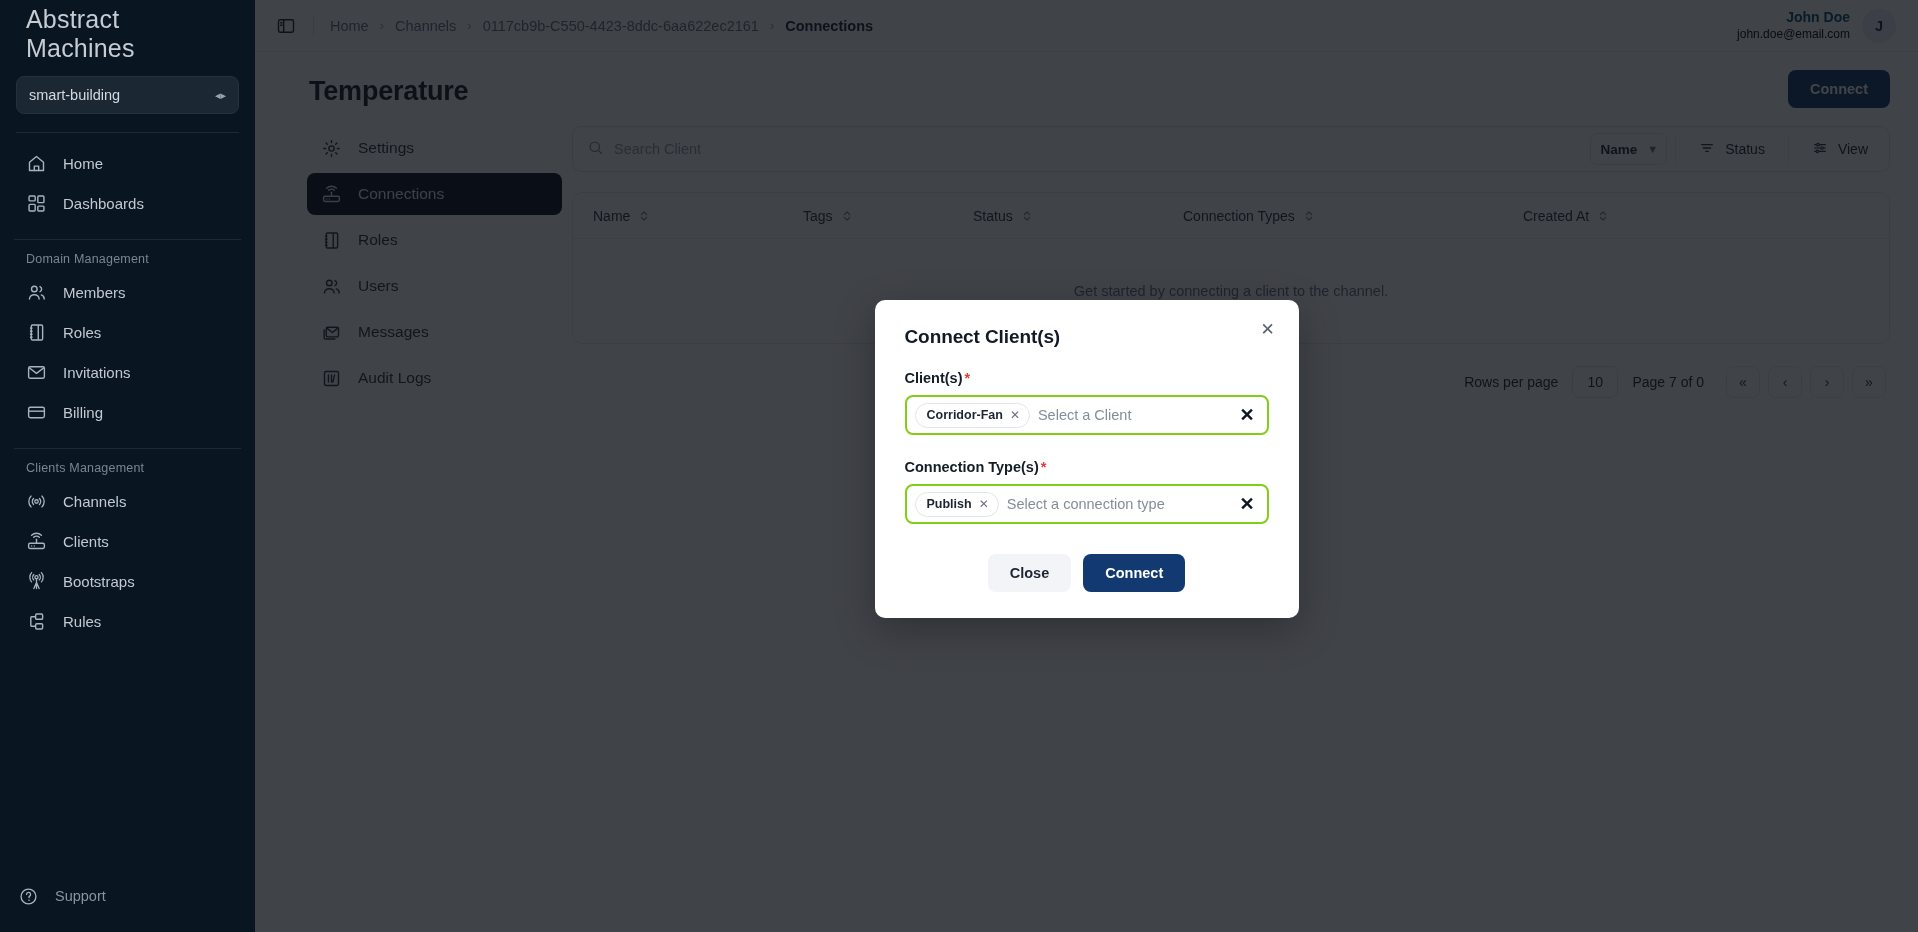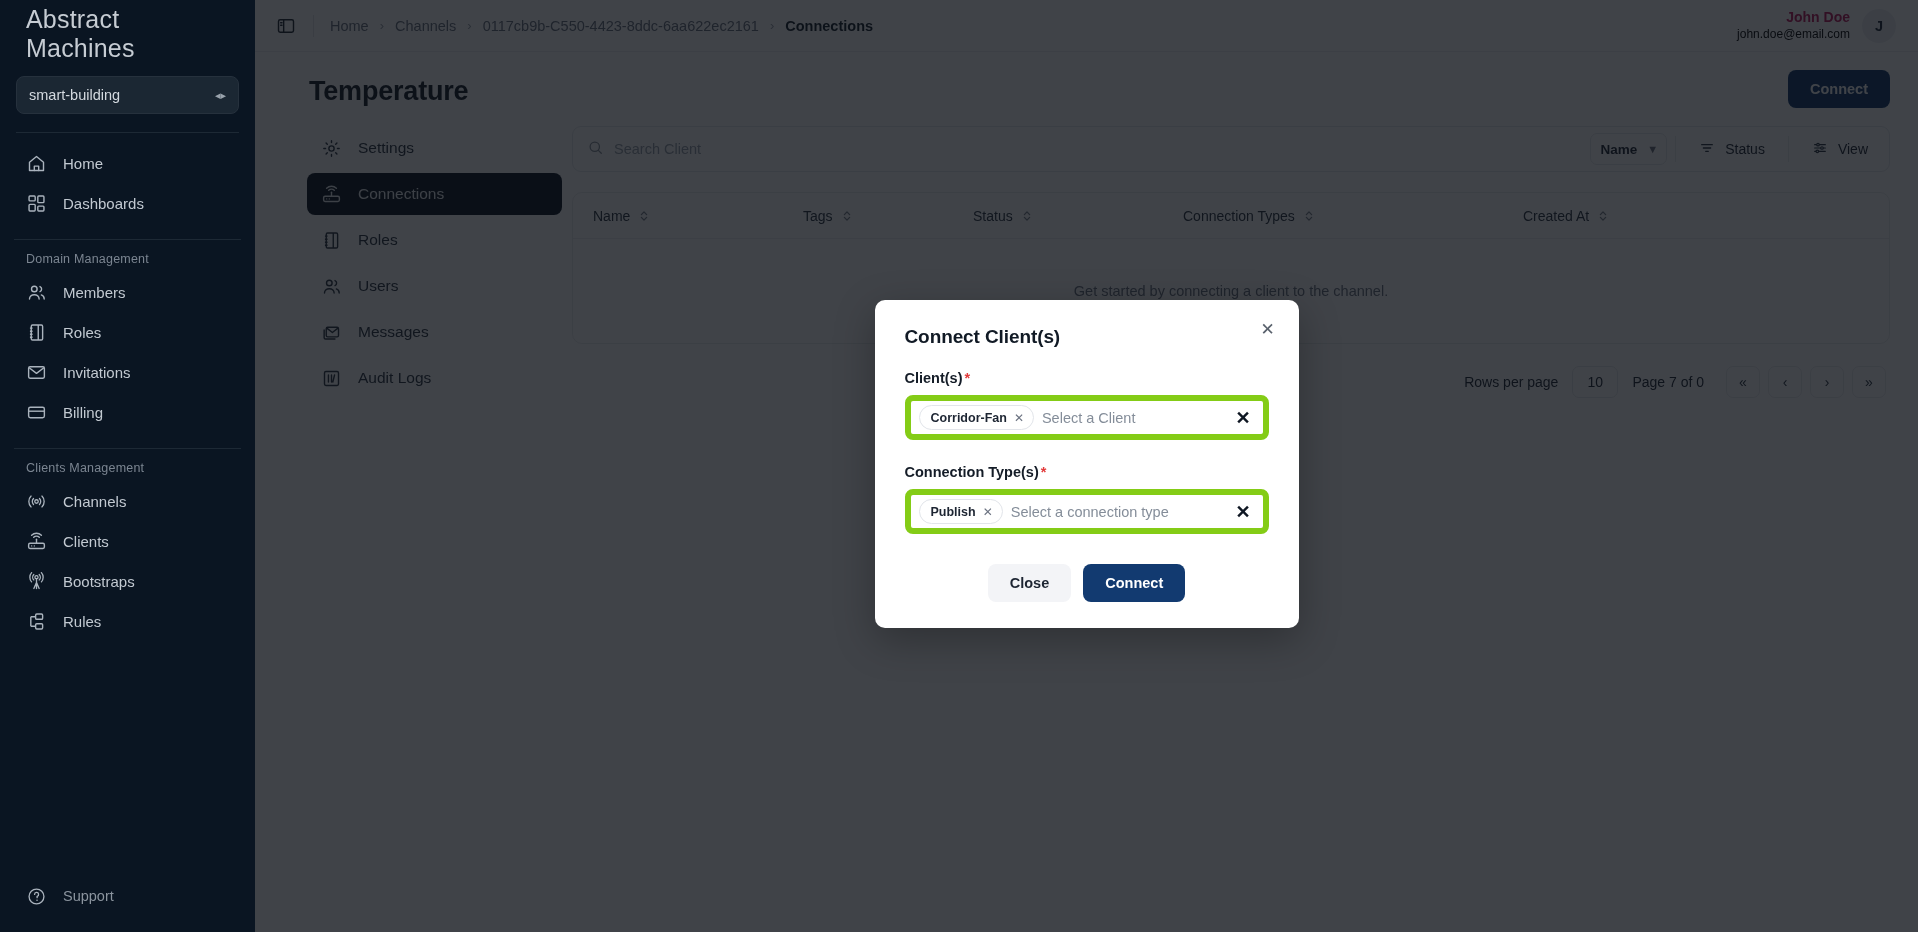--- a/index.html
+++ b/index.html
@@ -39,21 +39,21 @@
     letter-spacing: .2px;
   }
   .nav-item {
     display: flex; align-items: center; gap: 16px;
     height: 40px; padding: 0 14px; border-radius: 8px;
     font-size: 15px; color: #c2c9d1; cursor: pointer;
   }
   .nav-item .ico { width: 21px; height: 21px; flex: 0 0 21px; display: block; color: #aab3bd; }
   .nav-item .ico svg { width: 21px; height: 21px; display: block; }
   .support {
-    position: absolute; bottom: 16px; left: 12px; right: 12px;
+    position: absolute; bottom: 16px; left: 4px; right: 12px;
   }
   .support .nav-item { color: #8b949e; font-size: 14.5px; }
 
   
   .main {
     flex: 1; height: 932px; background: #ffffff;
     display: flex; flex-direction: column; position: relative;
   }
   .topbar {
     height: 52px; flex: 0 0 52px; display: flex; align-items: center;
@@ -61,21 +61,21 @@
     background: #fff;
   }
   .panel-toggle { width: 26px; height: 26px; display:flex; align-items:center; justify-content:center; cursor: pointer; color:#1c2430;}
   .tb-sep { width: 1px; height: 22px; background: #e2e4e8; margin: 0 16px 0 14px; }
   .breadcrumb { display: flex; align-items: center; gap: 11px; font-size: 14.5px; }
   .bc-link { color: #6a7280; cursor: pointer; }
   .bc-sep { color: #9aa1ab; font-size: 13px; }
   .bc-current { color: #16202c; font-weight: 600; }
   .user-box { margin-left: auto; display: flex; align-items: center; gap: 12px; cursor: pointer; }
   .user-meta { text-align: right; line-height: 1.25; }
-  .user-name { font-size: 14px; color: #be185d; font-weight: 600; }
+  .user-name { font-size: 14px; color: #0c4a6e; font-weight: 600; }
   .user-mail { font-size: 12px; color: #000000; }
   .avatar {
     width: 34px; height: 34px; border-radius: 50%;
     background: #eceef2; color: #1d2836;
     display: flex; align-items: center; justify-content: center;
     font-size: 14.5px; font-weight: 600;
   }
 
   .content { flex: 1; display: flex; padding: 16px 28px 0 28px; gap: 0; overflow: hidden; position: relative; margin-left: 24px; }
   .left-col { width: 265px; flex: 0 0 265px; padding-right: 10px; }
@@ -162,21 +162,21 @@
   }
   .modal-close {
     position: absolute; top: 18px; right: 20px; width: 22px; height: 22px;
     display: flex; align-items: center; justify-content: center;
     color: #5a626d; cursor: pointer; font-size: 17px; line-height: 1;
   }
   .modal-title { font-size: 19px; font-weight: 700; color: #111a25; margin-bottom: 22px; letter-spacing: -.1px; }
   .field-label { font-size: 14.5px; font-weight: 600; color: #141c27; margin-bottom: 9px; }
   .req { color: #e23b3b; margin-left: 2px; }
   .multiselect {
-    border: 6px solid #84cc16; border-radius: 8px; min-height: 40px;
+    border: 2px solid #84cc16; border-radius: 8px; min-height: 40px;
     display: flex; align-items: center; gap: 8px; padding: 4px 10px 4px 8px;
   }
   .chip {
     display: inline-flex; align-items: center; gap: 7px;
     border: 1px solid #e2e5ea; border-radius: 999px; height: 25px;
     padding: 0 9px 0 11px; font-size: 12.5px; font-weight: 700; color: #1d2532;
     background: #fff; cursor: default;
   }
   .chip .x { color: #6b7280; font-size: 12px; cursor: pointer; font-weight: 400; }
   .ms-placeholder { flex: 1; font-size: 14.5px; color: #848d99; cursor: text; }

